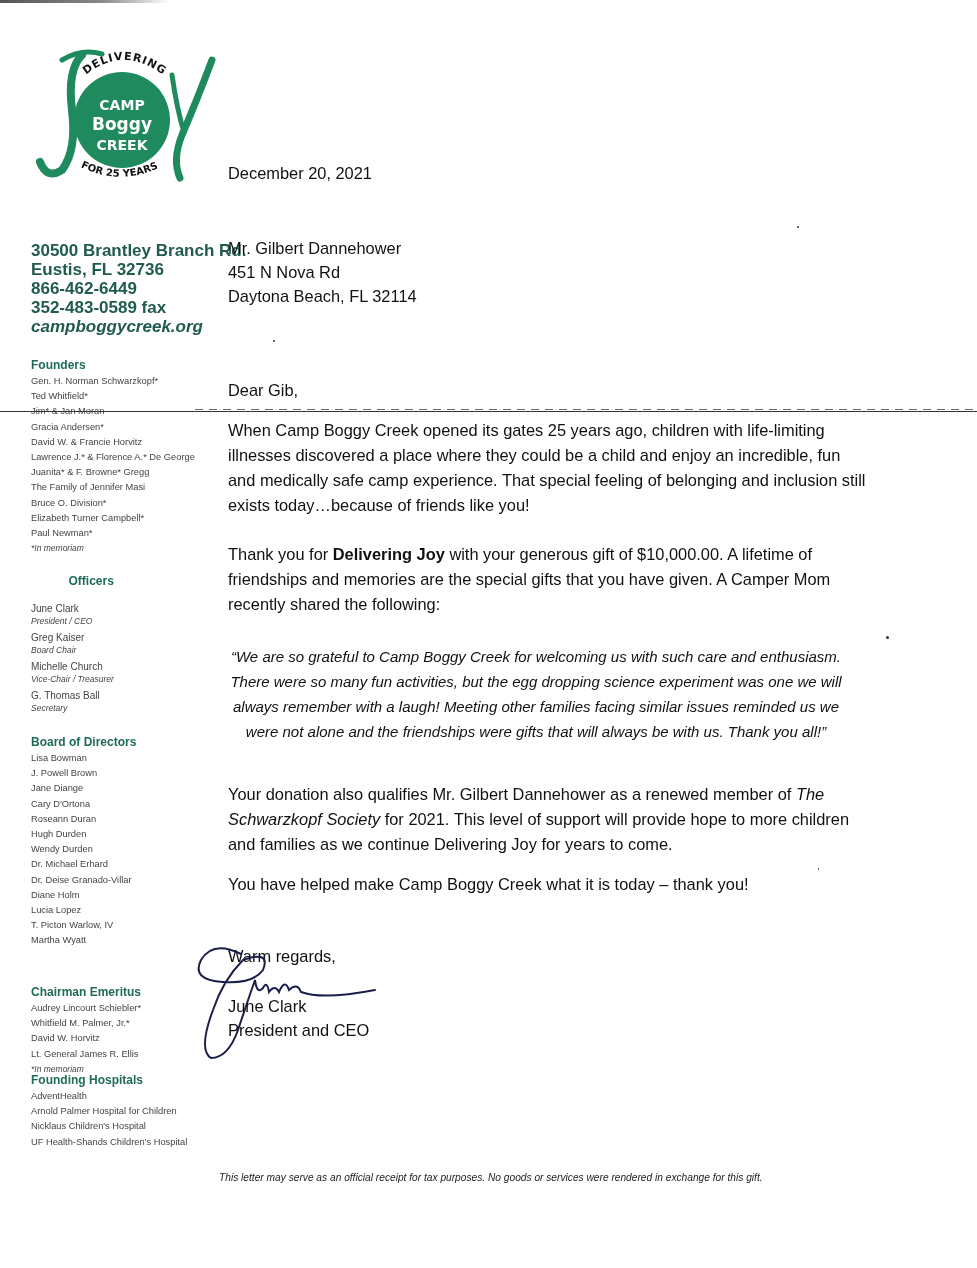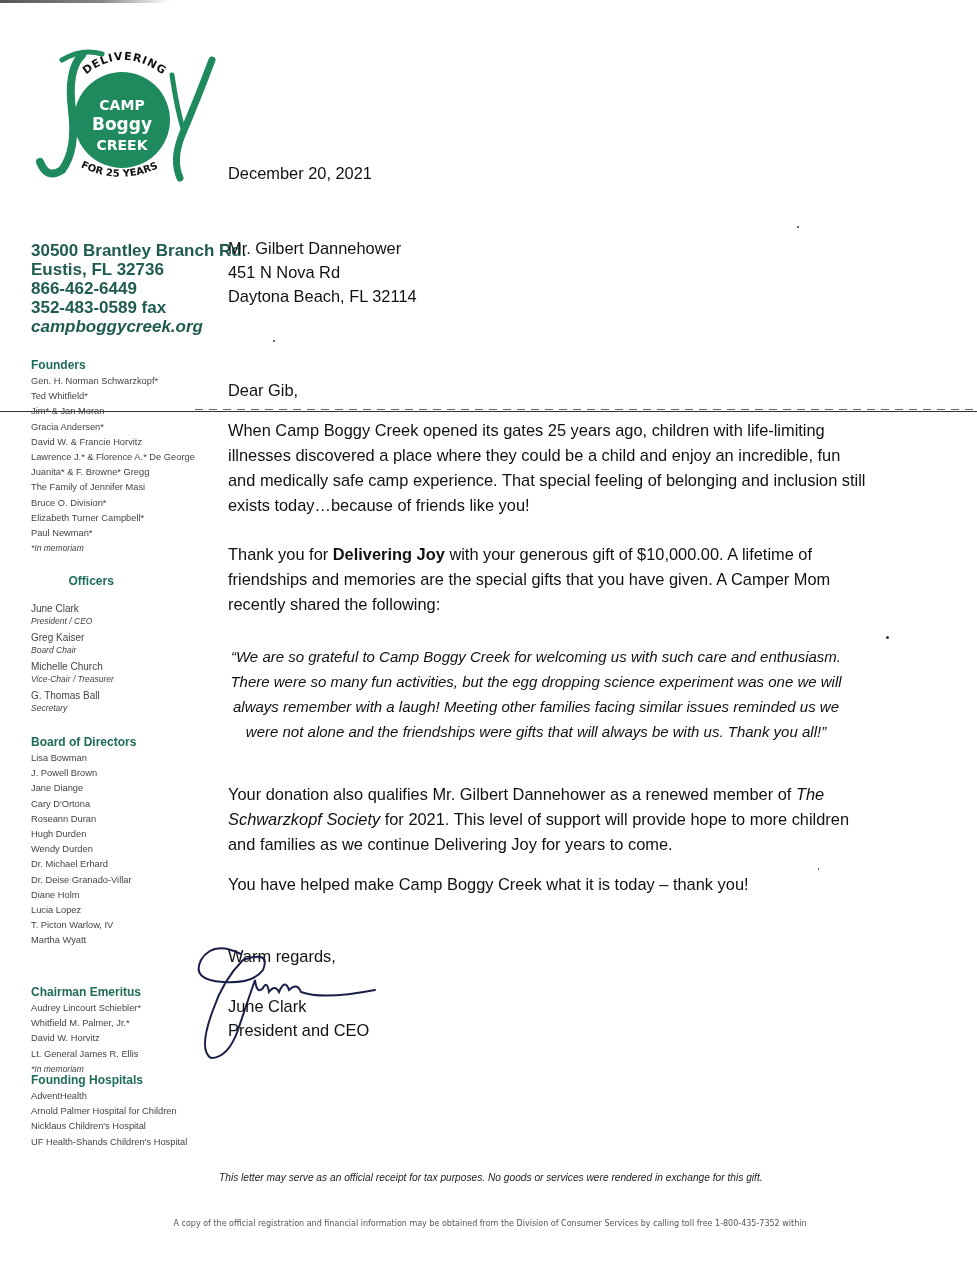--- a/index.html
+++ b/index.html
@@ -169,19 +169,18 @@
 </svg>
 
 <div class="signer">
   <div>June Clark</div>
   <div>President and CEO</div>
 </div>
 
 <div class="receipt">This letter may serve as an official receipt for tax purposes. No goods or services were rendered in exchange for this gift.</div>
 
 <div class="disclaimer">
-  <div>A copy of the official registration and financial information may be obtained from the Division of Consumer Services by calling toll free 1-800-435-7352 within</div>
 </div>
 
 <div class="speck" style="left:797px;top:226px;"></div>
 <div class="speck" style="left:886px;top:636px;width:3px;height:3px;"></div>
 <div class="speck" style="left:273px;top:340px;"></div>
 <div class="speck" style="left:818px;top:868px;width:1px;height:2px;"></div>
 
 </body></html>

